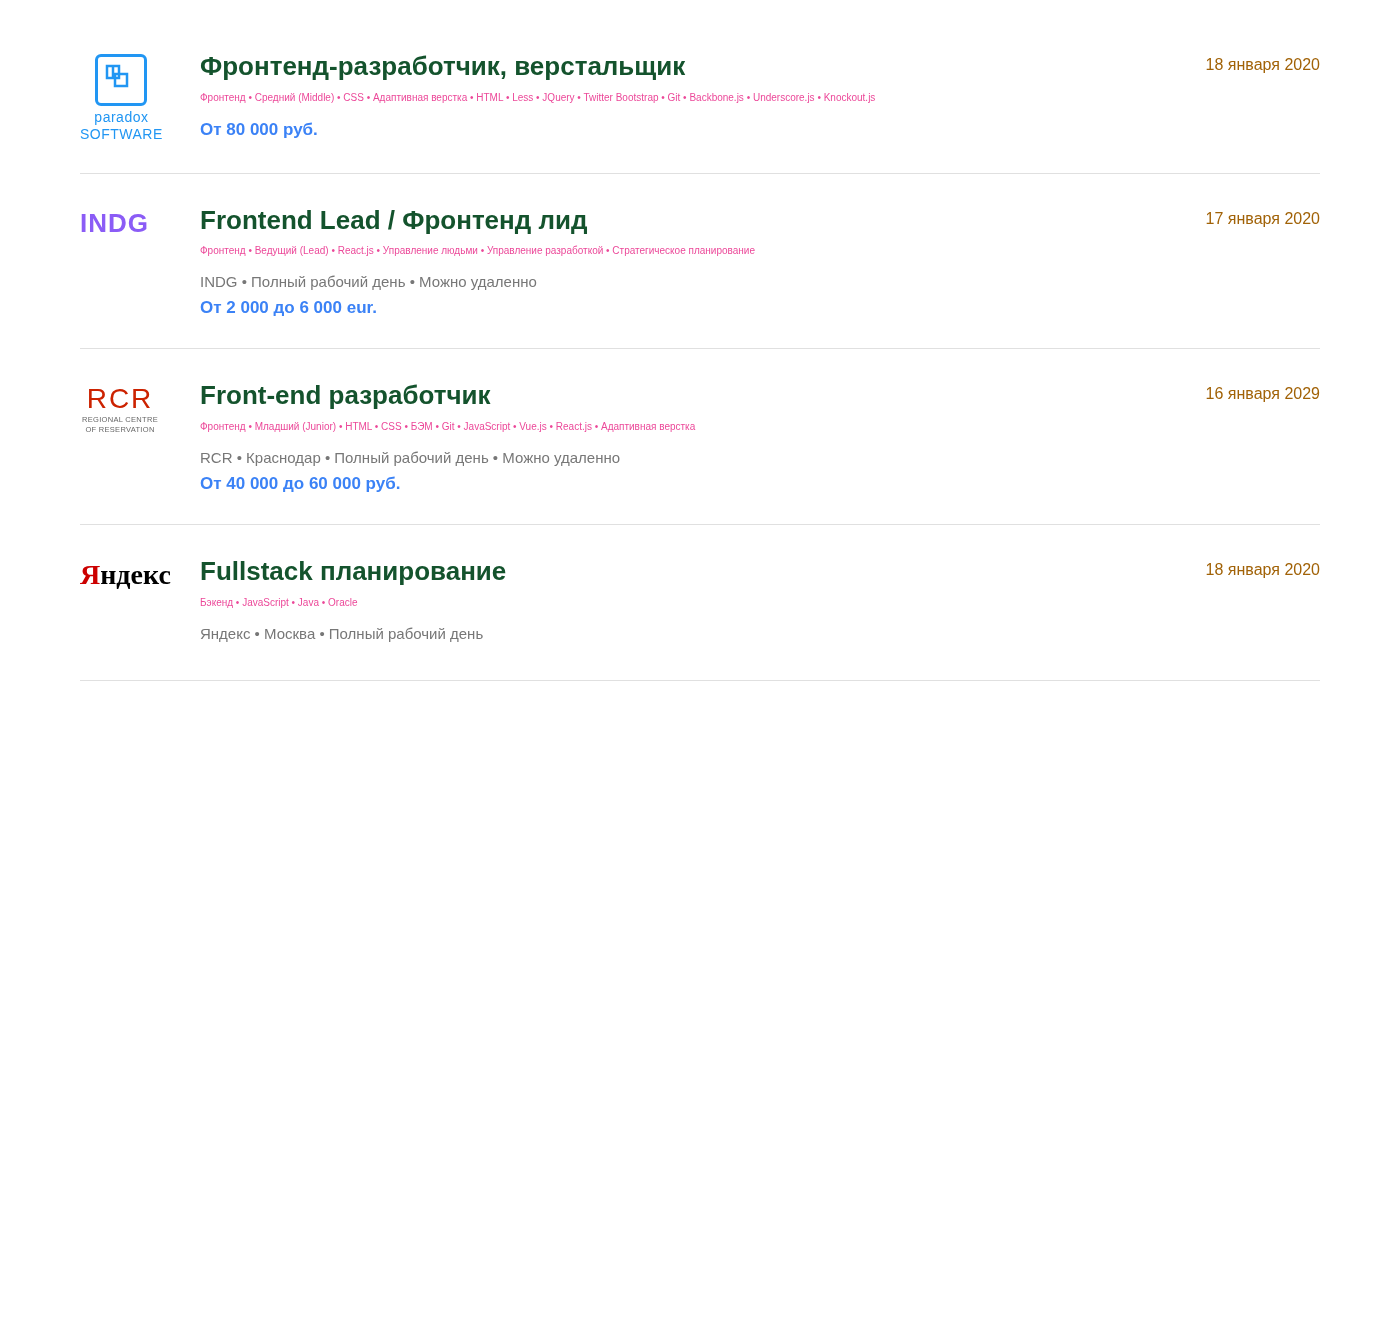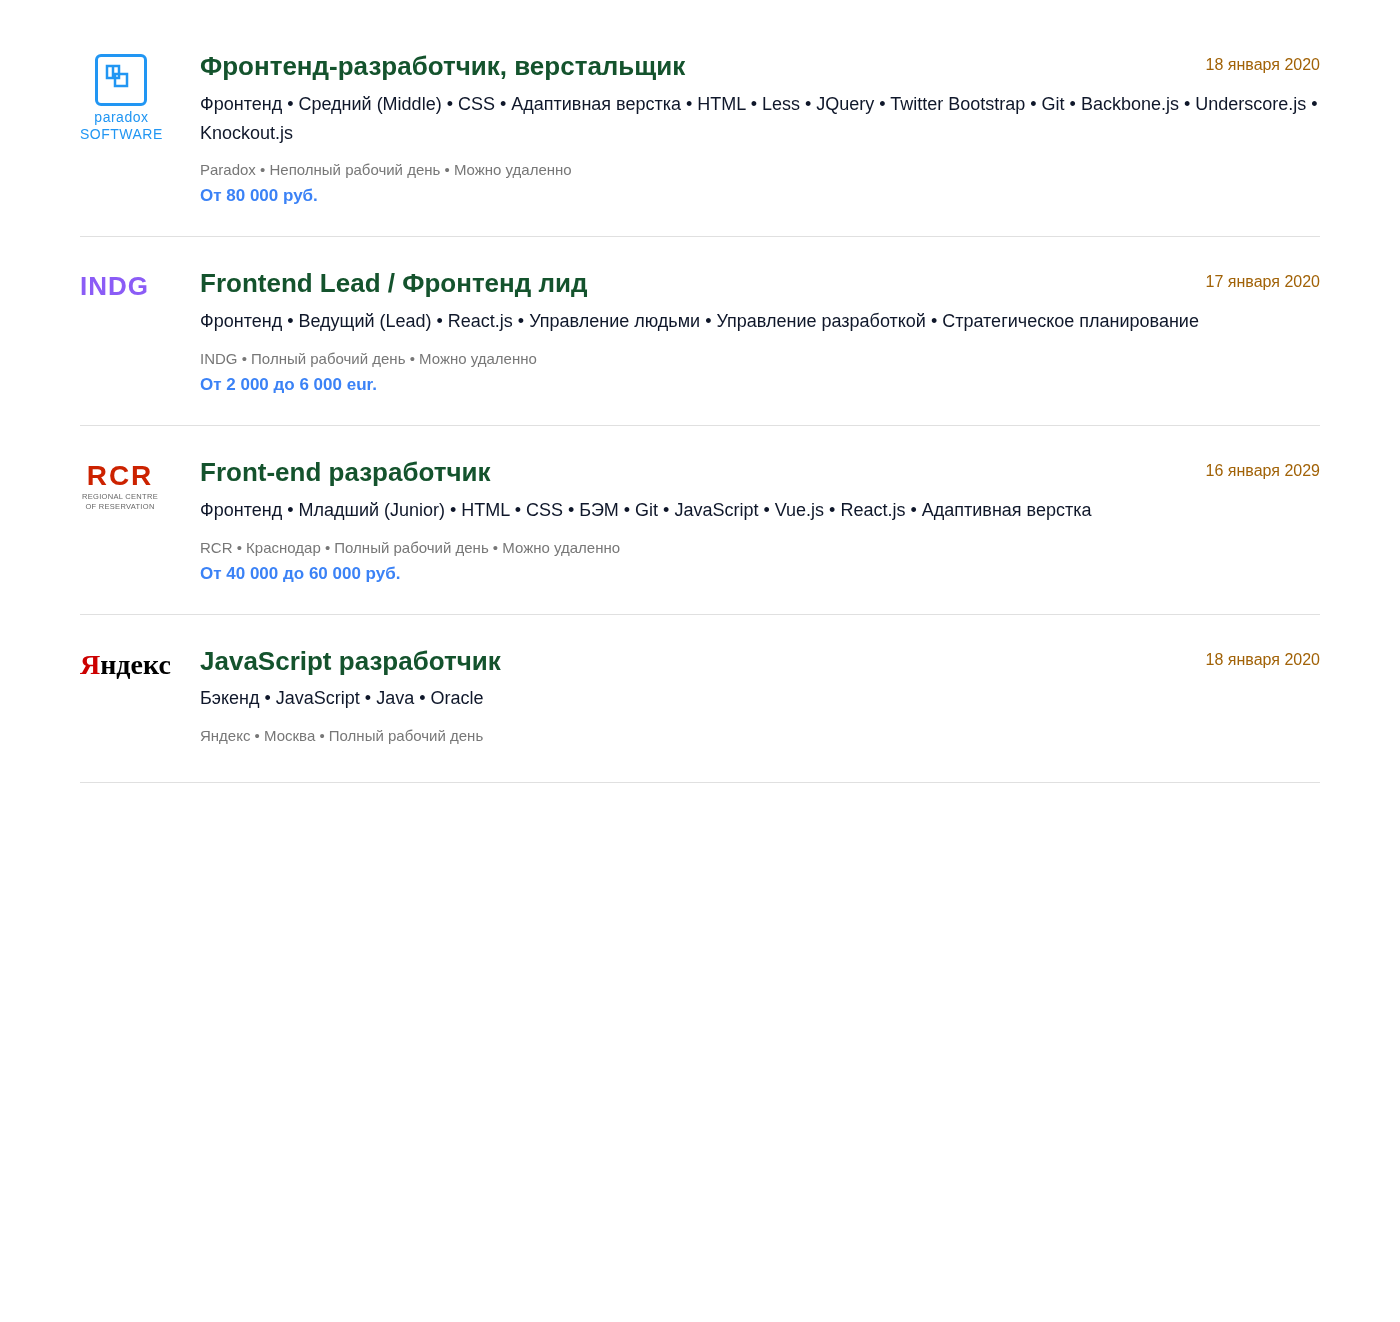--- a/index.html
+++ b/index.html
@@ -60,22 +60,22 @@
 
     .job-date {
       font-size: 16px;
       color: #a16207;
       white-space: nowrap;
       padding-top: 6px;
       padding-left: 40px;
     }
 
     .job-tags {
-      font-size: 18px;
-      color: #0f172a;
+      font-size: 10px;
+      color: #ec4899;
       margin-bottom: 14px;
       line-height: 1.6;
     }
 
     .job-meta {
       font-size: 15px;
       color: #777777;
       margin-bottom: 8px;
     }
 
@@ -128,21 +128,21 @@
 
     
     .rcr-logo {
       display: flex;
       flex-direction: column;
       align-items: center;
     }
 
     .rcr-text-main {
       font-size: 28px;
-      font-weight: 700;
+      font-weight: 400;
       color: #cc2200;
       letter-spacing: 2px;
     }
 
     .rcr-text-sub {
       font-size: 7.5px;
       color: #666666;
       text-align: center;
       letter-spacing: 0.3px;
       line-height: 1.3;
@@ -177,21 +177,20 @@
       </div>
       <div class="paradox-text">paradox<br>SOFTWARE</div>
     </div>
   </div>
       <div class="job-content">
         <div class="job-header">
           <div class="job-title">Фронтенд-разработчик, верстальщик</div>
           <div class="job-date">18 января 2020</div>
         </div>
         <div class="job-tags">Фронтенд • Средний (Middle) • CSS • Адаптивная верстка • HTML • Less • JQuery • Twitter Bootstrap • Git • Backbone.js • Underscore.js • Knockout.js</div>
-        <div class="job-meta">Paradox • Неполный рабочий день • Можно удаленно</div>
         <div class="job-salary">От 80 000 руб.</div>
       </div>
     </div>
     <div class="job-item">
       <div class="job-logo">
         <div class="indg-logo">INDG</div>
       </div>
       <div class="job-content">
         <div class="job-header">
           <div class="job-title">Frontend Lead / Фронтенд лид</div>
@@ -218,20 +217,20 @@
         <div class="job-meta">RCR • Краснодар • Полный рабочий день • Можно удаленно</div>
         <div class="job-salary">От 40 000 до 60 000 руб.</div>
       </div>
     </div>
     <div class="job-item">
       <div class="job-logo">
         <div class="yandex-logo"><span>Я</span><span class="ya-black">ндекс</span></div>
       </div>
       <div class="job-content">
         <div class="job-header">
-          <div class="job-title">JavaScript разработчик</div>
+          <div class="job-title">Fullstack планирование</div>
           <div class="job-date">18 января 2020</div>
         </div>
         <div class="job-tags">Бэкенд • JavaScript • Java • Oracle</div>
         <div class="job-meta">Яндекс • Москва • Полный рабочий день</div>
       </div>
     </div>
   </div>
 
 </body></html>

